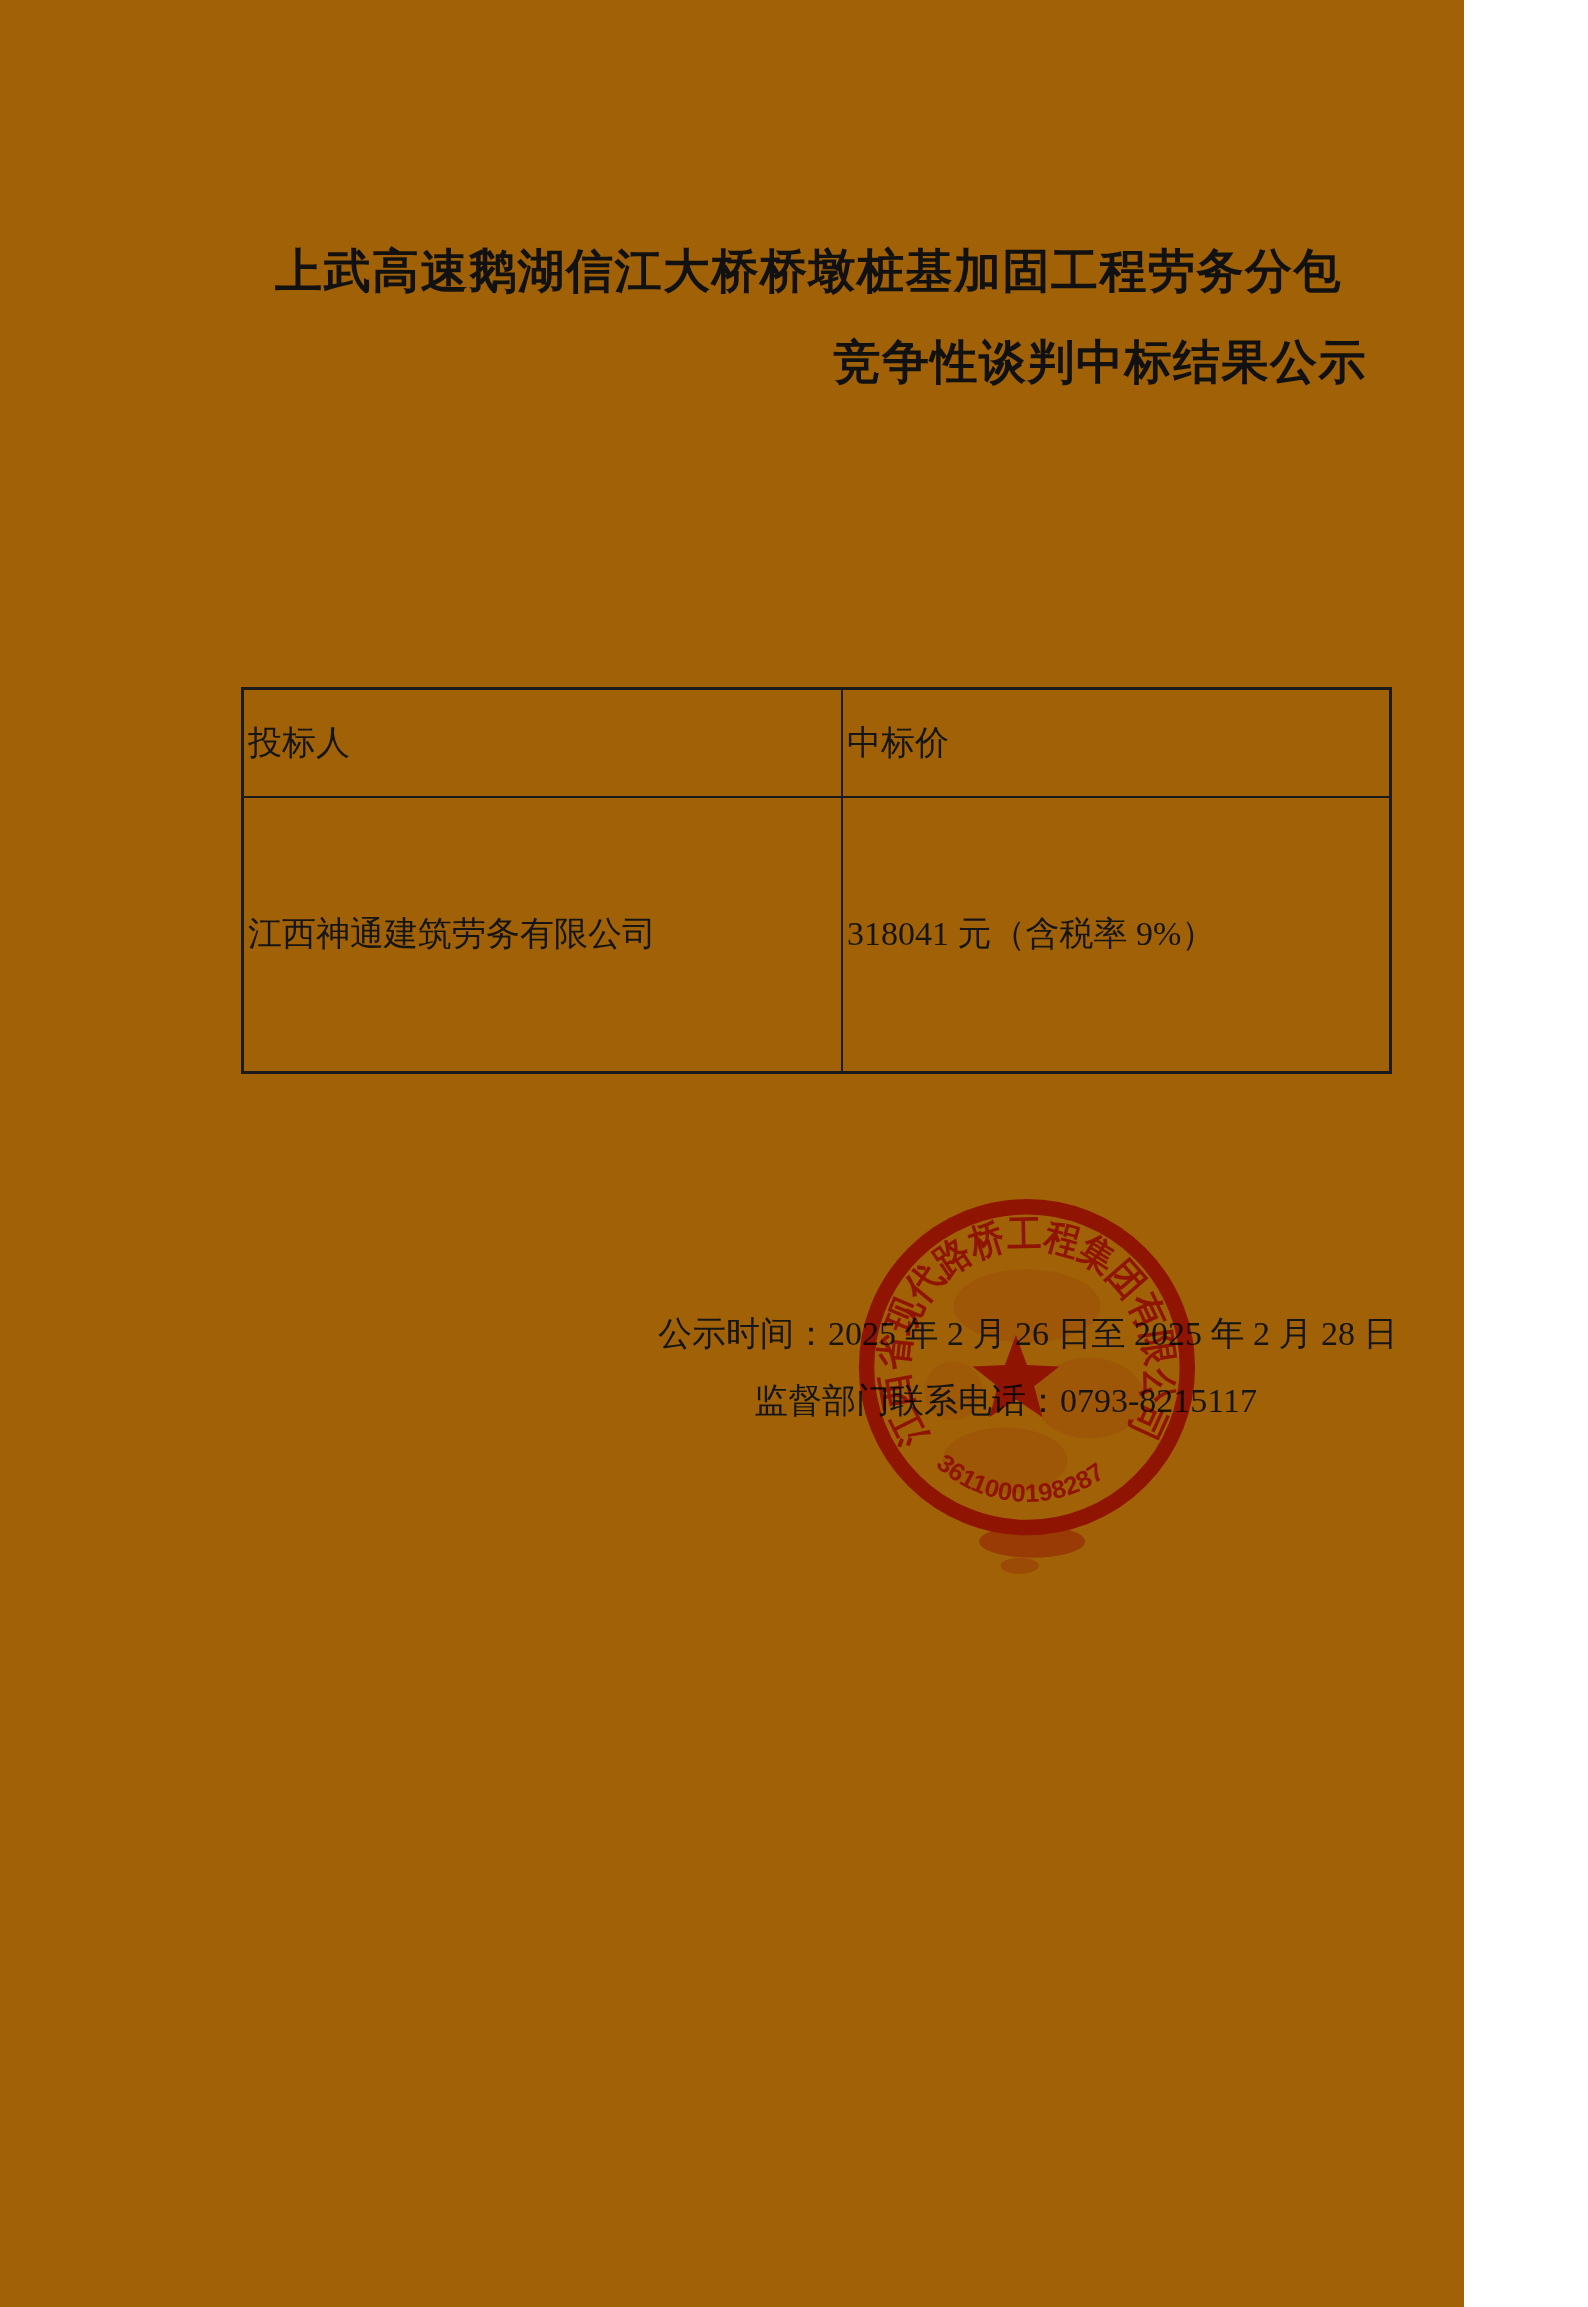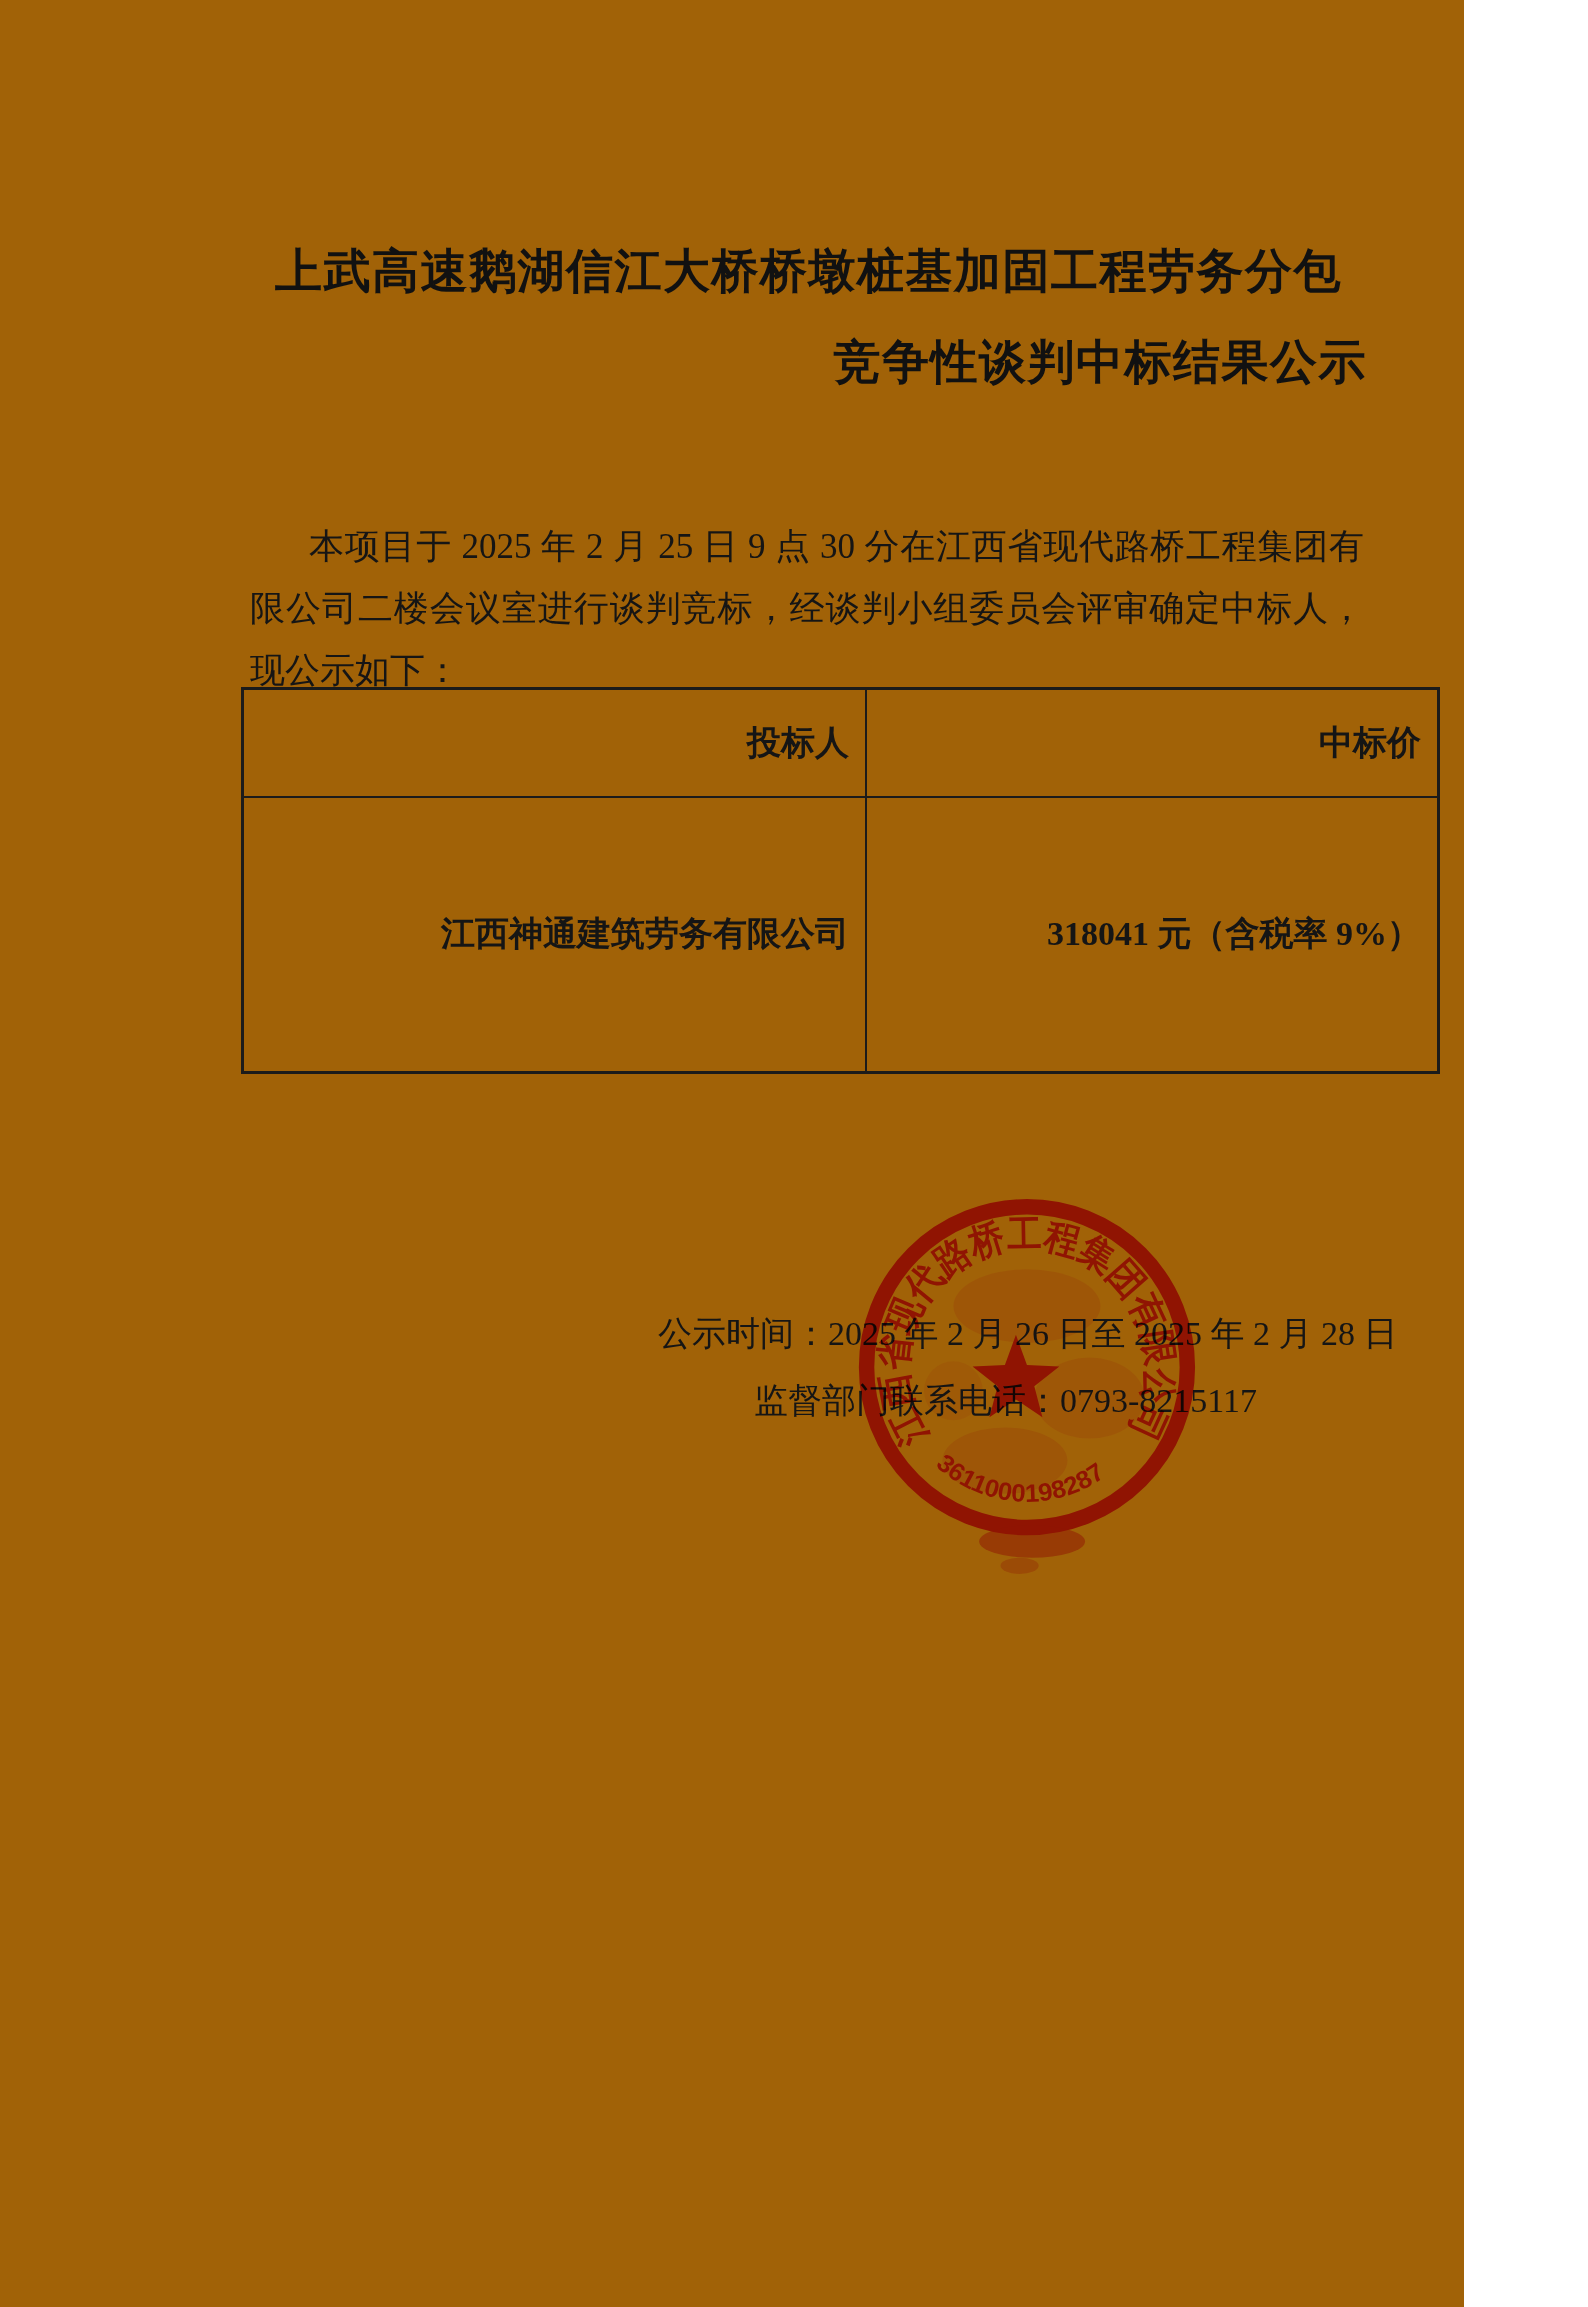--- a/index.html
+++ b/index.html
@@ -31,23 +31,23 @@
     color:#151515;
   }
   table.bid-table{
     position:absolute;left:241px;top:687px;width:1127px;
     border-collapse:collapse;table-layout:fixed;
     border:3.7px solid #1b1b1b;
     font-size:34px;color:#151515;
   }
   table.bid-table th, table.bid-table td{
     border:2.2px solid #1b1b1b;
-    text-align:right;vertical-align:middle;
-    font-weight:bold;
-    padding:16px;
+    text-align:left;vertical-align:middle;
+    font-weight:normal;
+    padding:4px;
   }
   table.bid-table thead tr{height:108px;}
   table.bid-table tbody tr{height:276px;}
   .col-bidder{width:589px;}
   .col-price{width:538px;}
   .footer-line{
     position:absolute;
     font-size:34px;line-height:41px;
     color:#151515;
     white-space:nowrap;
@@ -67,21 +67,20 @@
 </style>
 </head>
 <body>
 
 <div class="page">
 
   <div class="title-line l1">上武高速鹅湖信江大桥桥墩桩基加固工程劳务分包</div>
 
   <div class="title-line l2">竞争性谈判中标结果公示</div>
 
-  <div class="body-paragraph">本项目于 2025 年 2 月 25 日 9 点 30 分在江西省现代路桥工程集团有限公司二楼会议室进行谈判竞标，经谈判小组委员会评审确定中标人，现公示如下：</div>
 
   <table class="bid-table">
     <thead>
       <tr>
         <th class="col-bidder">投标人</th>
         <th class="col-price">中标价</th>
       </tr>
     </thead>
     <tbody>
       <tr>

